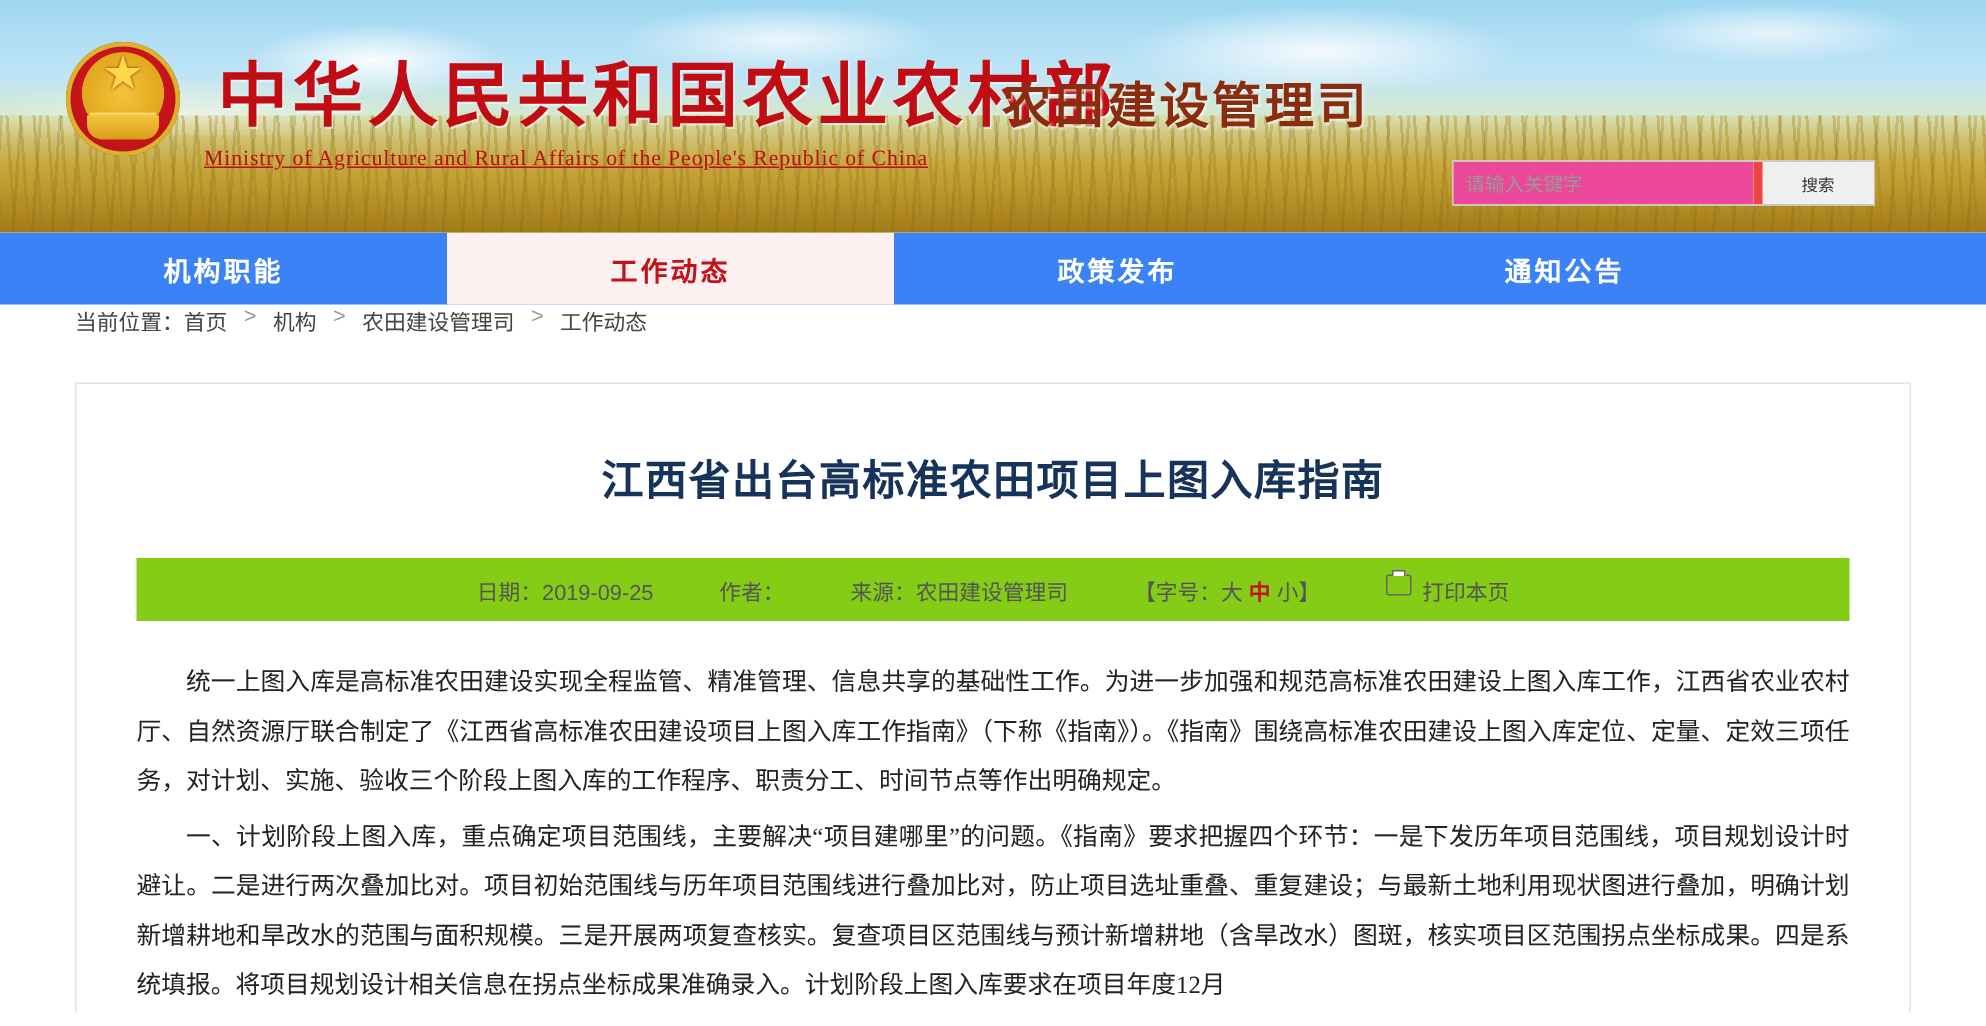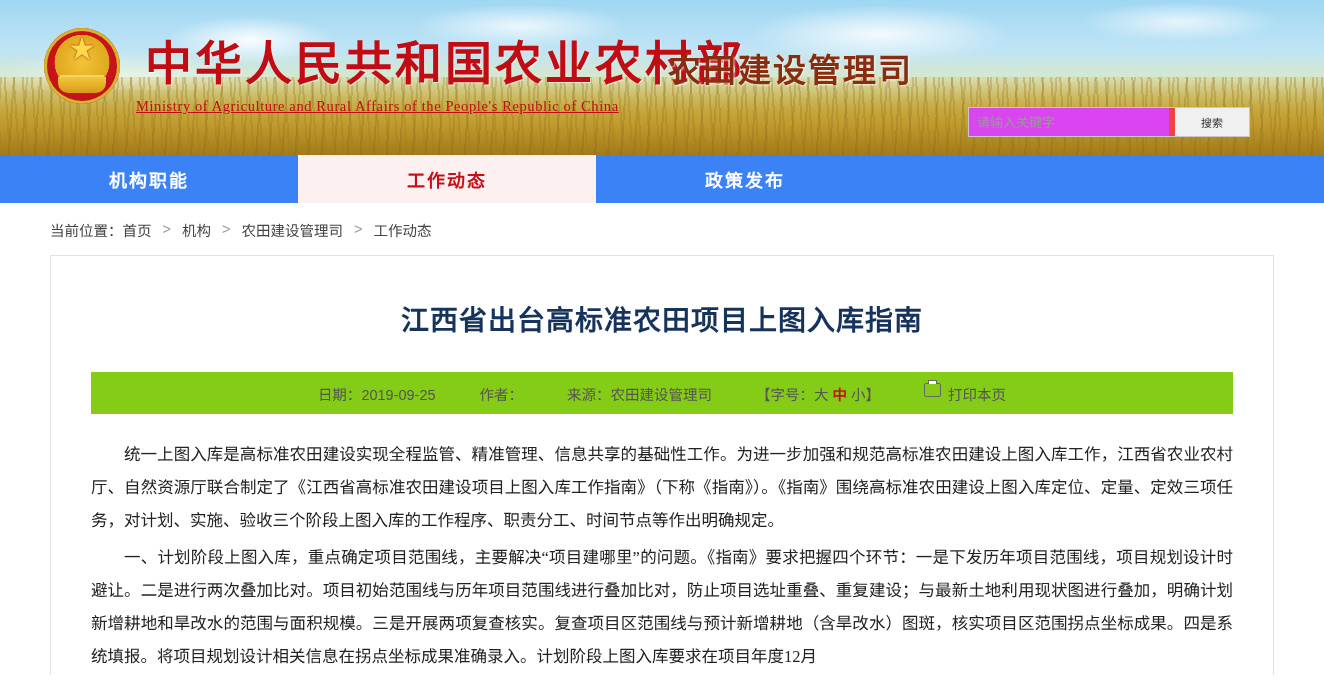--- a/index.html
+++ b/index.html
@@ -110,21 +110,21 @@
     box-sizing: border-box;
   }
   .search-box input {
     flex: 1 1 auto;
     border: none;
     outline: none;
     font-size: 13px;
     padding: 0 8px;
     color: #333;
     font-family: "Liberation Sans", sans-serif;
-    background: #d946ef;
+    background: #ec4899;
   }
   .search-box input::placeholder { color: #999; }
   .search-btn {
     width: 74px;
     background: #f0f0f0;
     border-left: 6px solid #ef4444;
     font-size: 11px;
     color: #333;
     display: flex;
     align-items: center;
@@ -154,21 +154,21 @@
   }
   .nav-item.active {
     background: #fdf0f0;
     color: #c5121a;
   }
 
   
   .breadcrumb {
     height: 52px;
     display: flex;
-    align-items: center;
+    align-items: flex-start;
     padding-left: 50px;
     font-size: 14.5px;
     color: #444;
   }
   .breadcrumb .crumb { color: #444; cursor: pointer; }
   .breadcrumb .sep { color: #9a9a9a; margin: 0 11px; }
   .breadcrumb .label { color: #444; }
 
   
   .article {
@@ -254,20 +254,21 @@
   <div class="search-box">
     <input type="text" placeholder="请输入关键字" style="">
     <div class="search-btn">搜索</div>
   </div>
 </div>
 
 <div class="nav">
   <div class="nav-item">机构职能</div>
   <div class="nav-item active">工作动态</div>
   <div class="nav-item">政策发布</div>
+  <div class="nav-item">通知公告</div>
 </div>
 
 <div class="breadcrumb">
   <span class="label">当前位置：</span>
   <span class="crumb">首页</span>
   <span class="sep">&gt;</span>
   <span class="crumb">机构</span>
   <span class="sep">&gt;</span>
   <span class="crumb">农田建设管理司</span>
   <span class="sep">&gt;</span>

